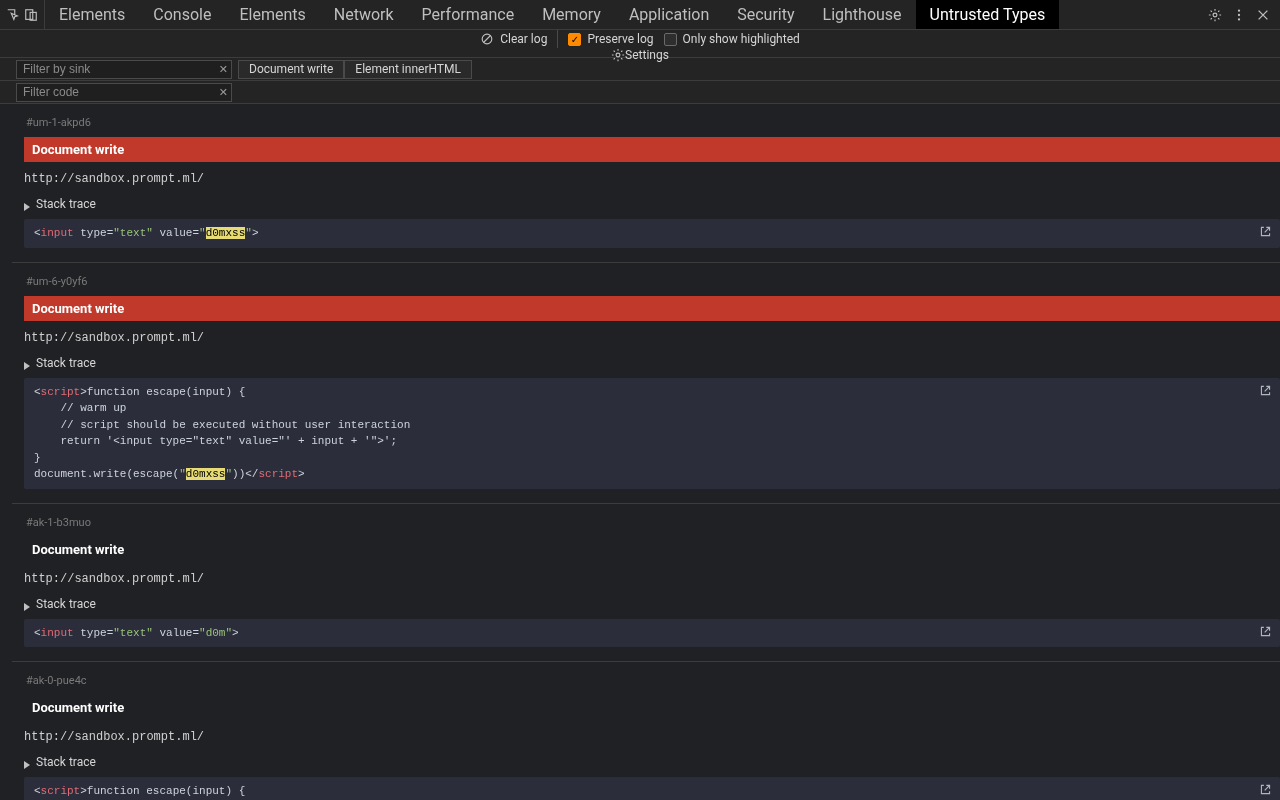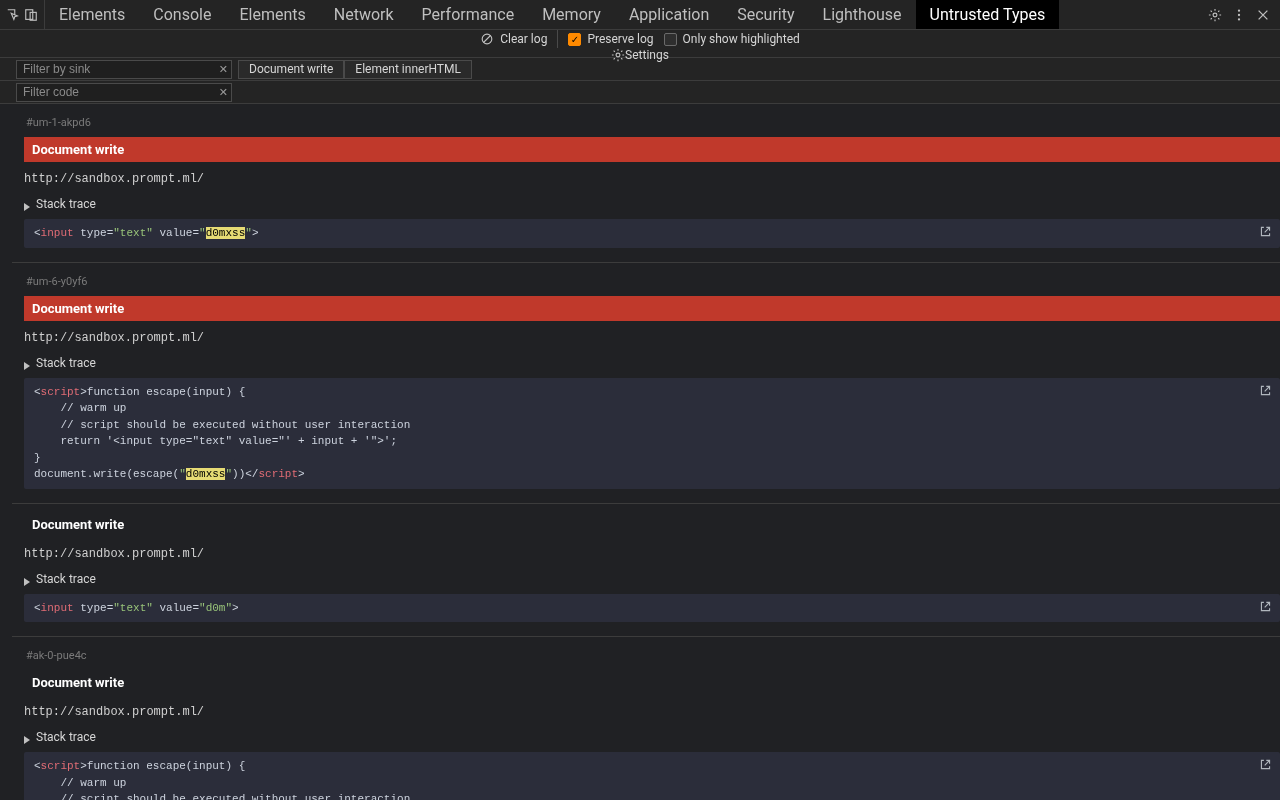--- a/index.html
+++ b/index.html
@@ -286,20 +286,21 @@
       <div class="codebox"><span class="open-ext"><svg width="13" height="13" viewBox="0 0 16 16">
             <path fill="none" stroke="currentColor" stroke-width="1.4" d="M6 3H3v10h10v-3M9 3h4v4M13 3 7 9"></path>
           </svg></span>&lt;<span class="c-tag">script</span>&gt;function escape(input) {
     // warm up
     // script should be executed without user interaction
     return '&lt;input type="text" value="' + input + '"&gt;';
 }
 document.write(escape(<span class="c-str">"</span><span class="c-hl">d0mxss</span><span class="c-str">"</span>))&lt;/<span class="c-tag">script</span>&gt;</div>
     </div>
     <div class="entry">
+      <div class="entry-id">#ak-1-b3muo</div>
       <div class="entry-title">Document write</div>
       <div class="entry-url">http://sandbox.prompt.ml/</div>
       <div class="stack-trace">
         <span class="tri"></span>
         <span>Stack trace</span>
       </div>
       <div class="codebox"><span class="open-ext"><svg width="13" height="13" viewBox="0 0 16 16">
             <path fill="none" stroke="currentColor" stroke-width="1.4" d="M6 3H3v10h10v-3M9 3h4v4M13 3 7 9"></path>
           </svg></span>&lt;<span class="c-tag">input</span> type=<span class="c-str">"text"</span> value=<span class="c-str">"d0m"</span>&gt;</div>
     </div>

